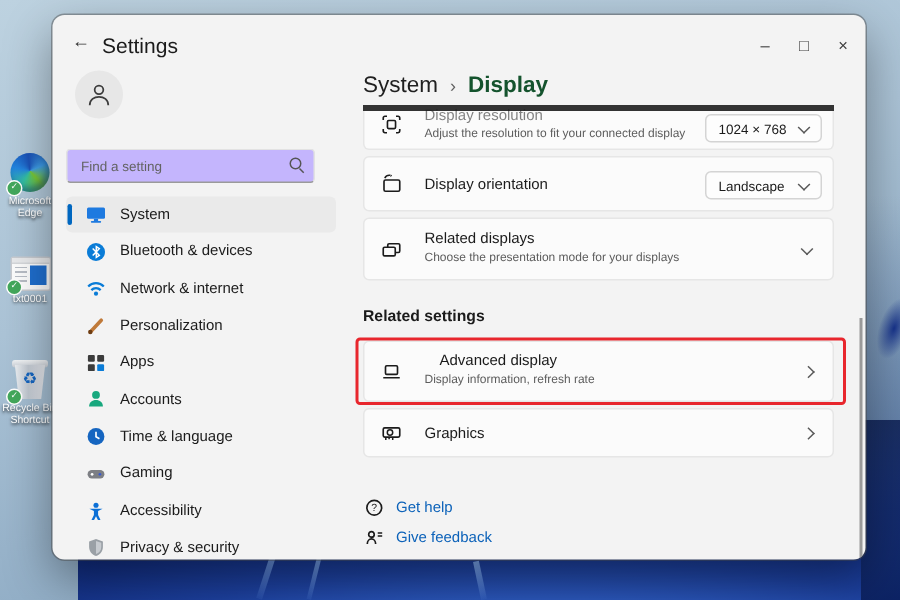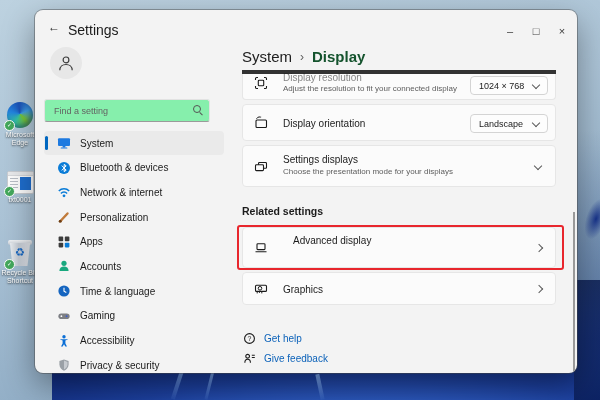--- a/index.html
+++ b/index.html
@@ -42,21 +42,21 @@
   #win{position:absolute;z-index:10;left:35px;top:10px;width:542px;height:363px;
     background:#f3f3f3;border-radius:8px;overflow:hidden;
     box-shadow:0 0 0 1px rgba(70,70,70,.45), 0 12px 32px rgba(0,0,0,.38);}
   .tbtn{position:absolute;top:14px;width:20px;height:16px;text-align:center;
     font-size:11px;line-height:15px;color:#3c3c3c;}
   #back{position:absolute;left:13px;top:10px;font-size:12px;color:#2e2e2e;}
   #wtitle{position:absolute;left:33px;top:12px;font-size:14px;color:#1b1b1b;}
   
   #avatar{position:absolute;left:15px;top:37px;width:32px;height:32px;border-radius:50%;background:#e7e7e7;
     display:flex;align-items:center;justify-content:center;}
-  #searchbox{position:absolute;left:9px;top:89px;width:164px;height:21px;background:#86efac;
+  #searchbox{position:absolute;left:9px;top:89px;width:164px;height:21px;background:#c4b5fd;
     border:1px solid #e2e2e2;border-bottom:1px solid #9a9a9a;border-radius:3px;}
   #searchbox input{position:absolute;left:7px;top:1px;width:130px;height:17px;border:0;outline:0;
     font-family:"Liberation Sans",sans-serif;font-size:9px;color:#333;background:transparent;}
   #searchbox input::placeholder{color:#636363;}
   .mag{position:absolute;right:6px;top:5px;width:10px;height:10px;}
   .mag .c{position:absolute;left:0;top:0;width:6px;height:6px;border:1.2px solid #555;border-radius:50%;}
   .mag .t{position:absolute;left:6.5px;top:6.5px;width:4px;height:1.2px;background:#555;transform:rotate(45deg);transform-origin:0 0;}
   #nav{position:absolute;left:9px;top:121px;width:180px;display:flex;flex-direction:column;gap:0.7px;}
   .nav-item{position:relative;height:24px;display:flex;align-items:center;gap:9px;padding-left:13px;
     border-radius:4px;font-size:10px;color:#1b1b1b;}
@@ -260,33 +260,34 @@
         <span>Landscape</span>
         <span class="cd"></span>
       </div>
     </div>
 
     <div class="card" style="top:135px;height:42px;">
       <svg class="cicon icon14" style="top:14px;" viewBox="0 0 14 14">
         <rect x="4.5" y="2.5" width="8" height="5.8" rx="0.9" fill="none" stroke="#1b1b1b" stroke-width="1.1"></rect>
         <rect x="1.5" y="4.8" width="8" height="5.8" rx="0.9" fill="#fbfbfb" stroke="#1b1b1b" stroke-width="1.1"></rect>
       </svg>
-      <div class="rtitle" style="top:8px;">Settings displays</div>
+      <div class="rtitle" style="top:8px;">Related displays</div>
       <div class="rsub" style="top:21px;">Choose the presentation mode for your displays</div>
       <span class="cd" style="position:absolute;right:14px;top:17px;"></span>
     </div>
 
     <div id="related-h">Related settings</div>
 
     <div class="card" style="top:217px;height:41px;">
       <svg class="cicon icon14" style="top:13px;" viewBox="0 0 14 14">
         <rect x="3" y="2.8" width="8" height="5.8" rx="0.8" fill="none" stroke="#1b1b1b" stroke-width="1.1"></rect>
         <path d="M1.5 10.8 H12.5" stroke="#1b1b1b" stroke-width="1.1"></path>
       </svg>
       <div class="rtitle" style="top:7px;margin-left:10px;">Advanced display</div>
+      <div class="rsub" style="top:20px;">Display information, refresh rate</div>
       <span class="cr" style="position:absolute;right:13px;top:17px;"></span>
     </div>
     <div id="hl"></div>
 
     <div class="card" style="top:262px;height:33px;">
       <svg class="cicon icon14" style="top:9px;" viewBox="0 0 14 14">
         <rect x="1.5" y="3.2" width="11" height="6.2" rx="1" fill="none" stroke="#1b1b1b" stroke-width="1.1"></rect>
         <circle cx="6" cy="6.3" r="1.8" fill="none" stroke="#1b1b1b" stroke-width="1"></circle>
         <path d="M3.2 9.4 v2 M5.4 9.4 v1.5 M7.8 9.4 v2" stroke="#1b1b1b" stroke-width="1"></path>
       </svg>

